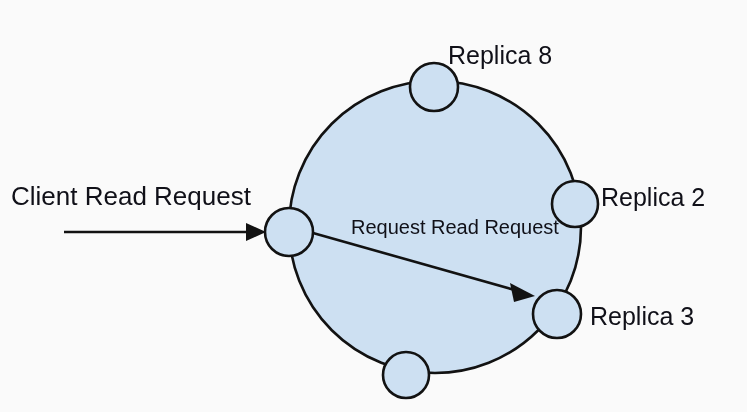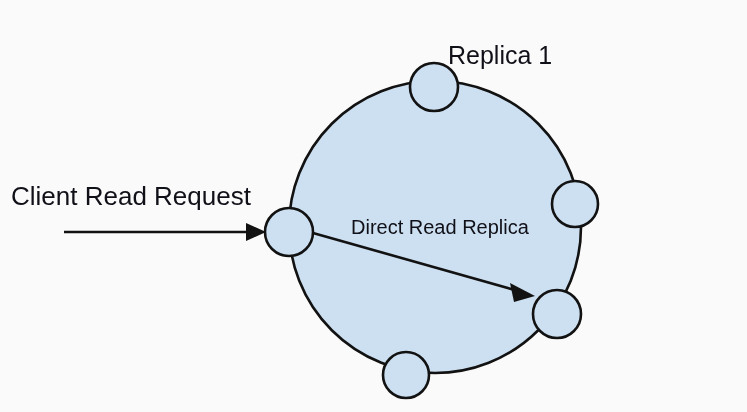--- a/index.html
+++ b/index.html
@@ -78,21 +78,23 @@
     <circle class="node-shape" cx="557" cy="314" r="24"></circle>
     <circle class="node-shape" cx="406" cy="375" r="23"></circle>
 
     <line class="edge-line" x1="64" y1="232" x2="252" y2="232"></line>
     <polygon class="arrow-head" points="266,232 246,223 246,241"></polygon>
 
     <line class="edge-line" x1="313" y1="233" x2="522" y2="292"></line>
     <polygon class="arrow-head" points="535,296 510,283 514,302"></polygon>
   </svg>
 
-  <div class="diagram-label label-replica" style="left:448px; top:43px;">Replica 1</div>
+  <div class="diagram-label label-replica" style="left:448px; top:43px;">Replica 8</div>
 
+  <div class="diagram-label label-replica" style="left:601px; top:185px;">Replica 2</div>
 
+  <div class="diagram-label label-replica" style="left:590px; top:304px;">Replica 3</div>
 
   <div class="diagram-label label-client" style="left:11px; top:183px;">Client Read Request</div>
 
-  <div class="diagram-label label-direct" style="left:351px; top:217px;">Direct Read Replica</div>
+  <div class="diagram-label label-direct" style="left:351px; top:217px;">Request Read Request</div>
 
 </div>
 
 </body></html>

